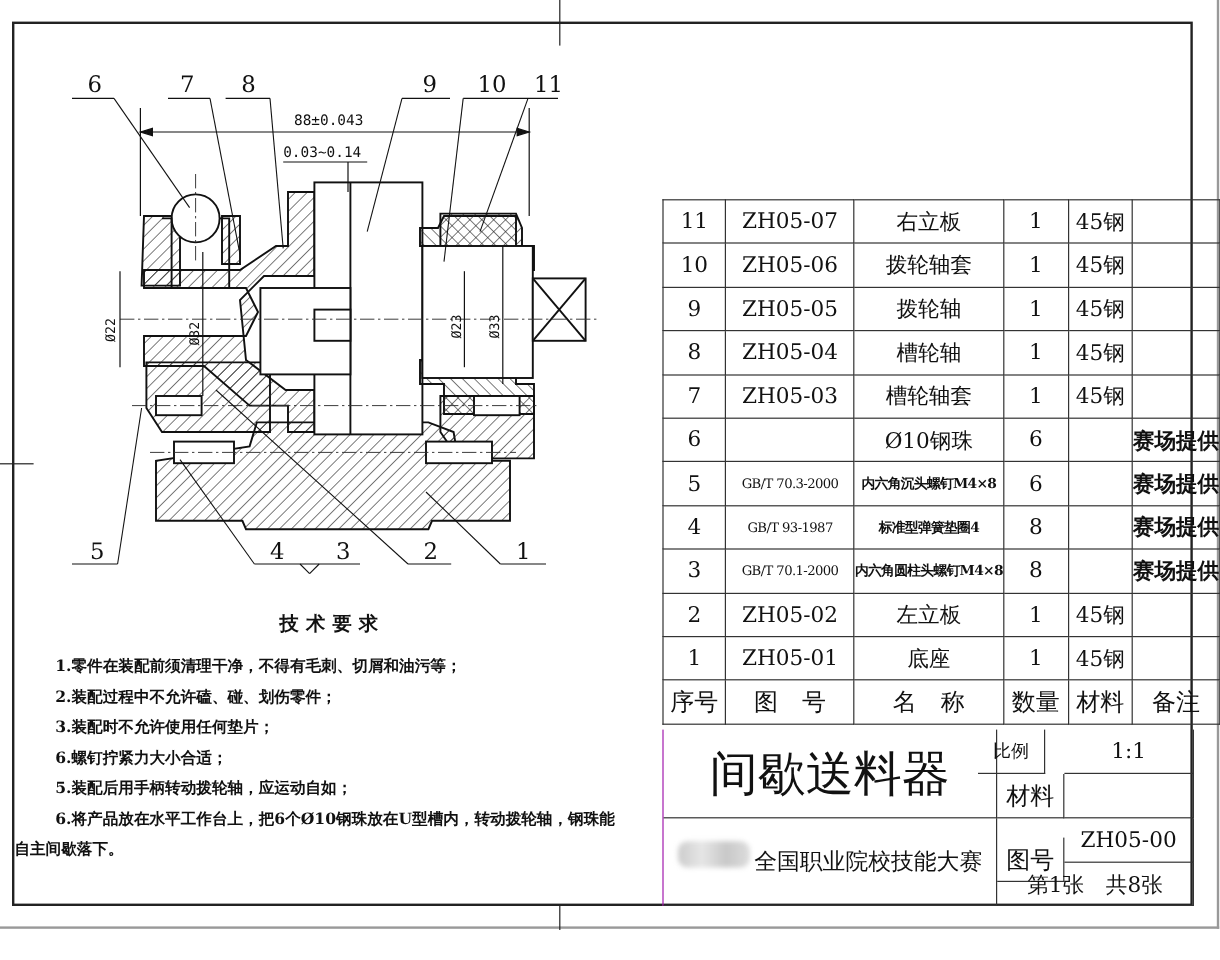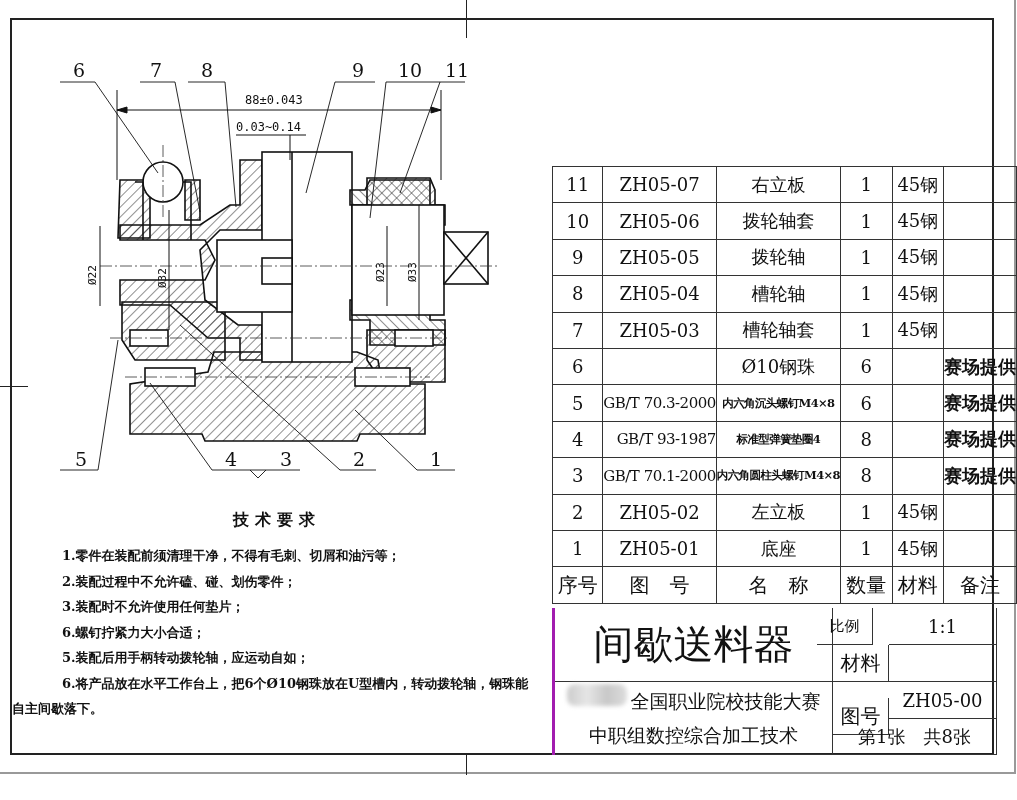--- a/index.html
+++ b/index.html
@@ -8,34 +8,34 @@
   .outer-edge{position:absolute;left:-2px;top:0;width:1018px;height:774px;border-right:2px solid #999;border-bottom:2px solid #999;box-sizing:border-box;}
   .frame{position:absolute;left:10px;top:18px;width:984px;height:737px;border:2px solid #222;box-sizing:border-box;}
   .tick{position:absolute;background:#222;}
   .tick-top{left:466px;top:0;width:1px;height:38px;}
   .tick-bottom{left:466px;top:755px;width:1px;height:20px;}
   .tick-left{left:0;top:386px;width:28px;height:1px;}
   .drawing{position:absolute;left:10px;top:40px;width:540px;height:460px;}
   .tech{position:absolute;left:12px;top:510px;width:530px;}
   .tech-title{text-align:center;font-size:16px;font-weight:bold;letter-spacing:6px;margin-bottom:12px;font-family:"DejaVu Serif",serif;}
   .tech-item{font-size:13px;font-weight:bold;line-height:25.5px;font-family:"DejaVu Serif",serif;white-space:nowrap;}
-  .tech-item.indent{padding-left:50px;}
+  .tech-item.indent{padding-left:34px;}
   .bom{position:absolute;left:552px;top:166px;border-collapse:collapse;}
   .bom td{border:1px solid #333;height:35.4px;padding:0;text-align:center;font-family:"DejaVu Serif",serif;font-size:18px;white-space:nowrap;overflow:hidden;}
   .bom td.c0{width:53px;}
   .bom td.c1{width:110px;}
   .bom td.c2{width:110px;}
   .bom td.c3{width:55px;}
   .bom td.c4{width:54px;}
   .bom td.c5{width:52px;}
-  .bom td.sm{font-size:15px;letter-spacing:-0.5px;text-align:right;}
+  .bom td.sm{font-size:11px;letter-spacing:-0.5px;}
   .bom td.smc{font-size:11.5px;letter-spacing:-0.6px;font-weight:bold;}
   .bom td.note{font-size:18px;font-weight:bold;}
   .bom tr.hdr td{font-size:20px;height:36px;}
-  .tb{position:absolute;left:552px;top:608px;width:442px;height:147px;border-left:3px solid #a21caf;box-sizing:border-box;}
+  .tb{position:absolute;left:552px;top:608px;width:442px;height:147px;border-left:1px solid #a21caf;box-sizing:border-box;}
   .tb .cell{position:absolute;border-right:1px solid #333;border-bottom:1px solid #333;box-sizing:border-box;display:flex;align-items:center;justify-content:center;font-family:"DejaVu Serif",serif;}
   .blur{display:inline-block;width:60px;height:22px;background:linear-gradient(90deg,#ccc,#e6e6e6,#c8c8c8,#ddd);border-radius:8px;filter:blur(2px);margin-right:4px;}
 </style>
 </head>
 <body>
 
 <div class="sheet">
   <div class="outer-edge"></div>
   <div class="frame"></div>
   <div class="tick tick-top"></div>
@@ -275,19 +275,18 @@
     <div class="cell" style="left:0;top:0;width:278px;height:74px;font-size:40px;">间歇送料器</div>
     <div class="cell" style="left:262px;top:0;width:56px;height:37px;font-size:15px;">比例</div>
     <div class="cell" style="left:334px;top:0;width:108px;height:37px;font-size:18px;">1:1</div>
     <div class="cell" style="left:278px;top:37px;width:56px;height:37px;font-size:20px;">材料</div>
     <div class="cell" style="left:334px;top:37px;width:108px;height:37px;font-size:18px;"></div>
     <div class="cell" style="left:0;top:74px;width:278px;height:73px;flex-direction:column;font-size:19px;line-height:34px;">
       <div style="display:flex;">
           <span class="blur"></span>
           <span>全国职业院校技能大赛</span>
         </div>
-      <div>中职组数控综合加工技术</div>
     </div>
     <div class="cell" style="left:278px;top:90px;width:56px;height:37px;font-size:20px;">图号</div>
     <div class="cell" style="left:334px;top:74px;width:108px;height:37px;font-size:18px;">ZH05-00</div>
     <div class="cell" style="left:278px;top:111px;width:164px;height:36px;font-size:18px;">第1张　共8张</div>
   </div>
 </div>
 
 </body></html>

